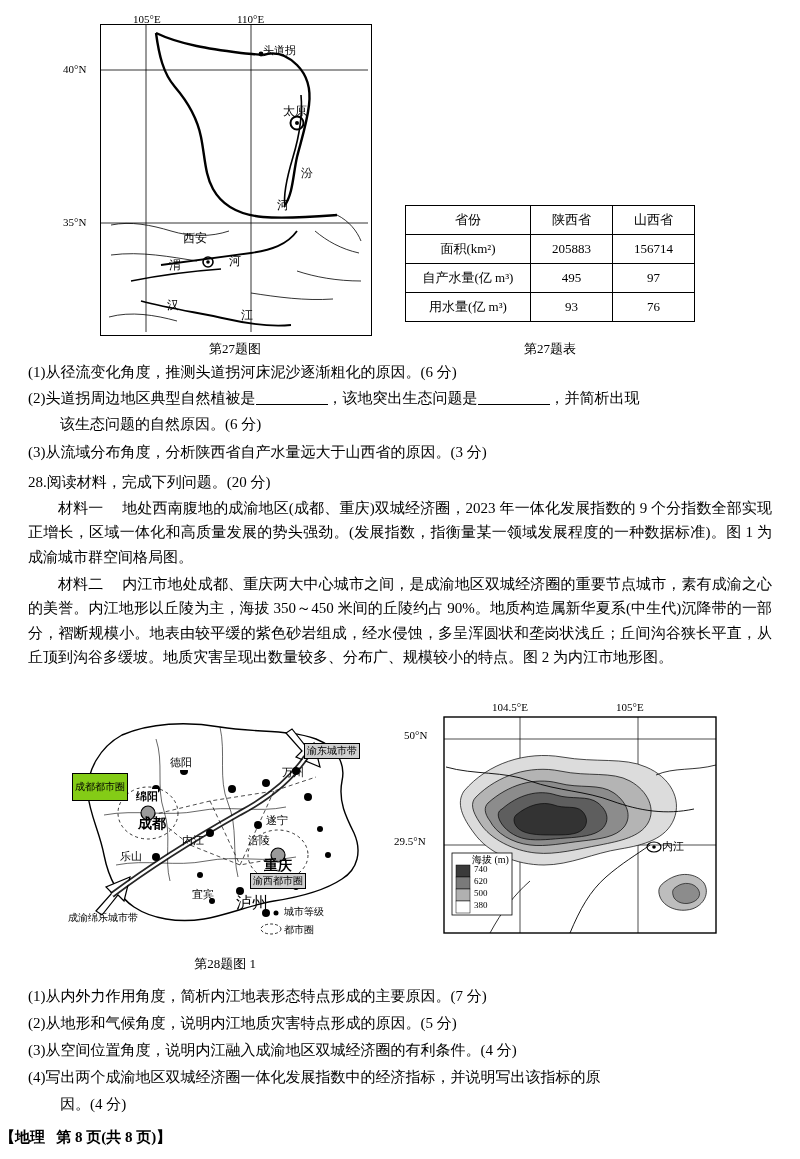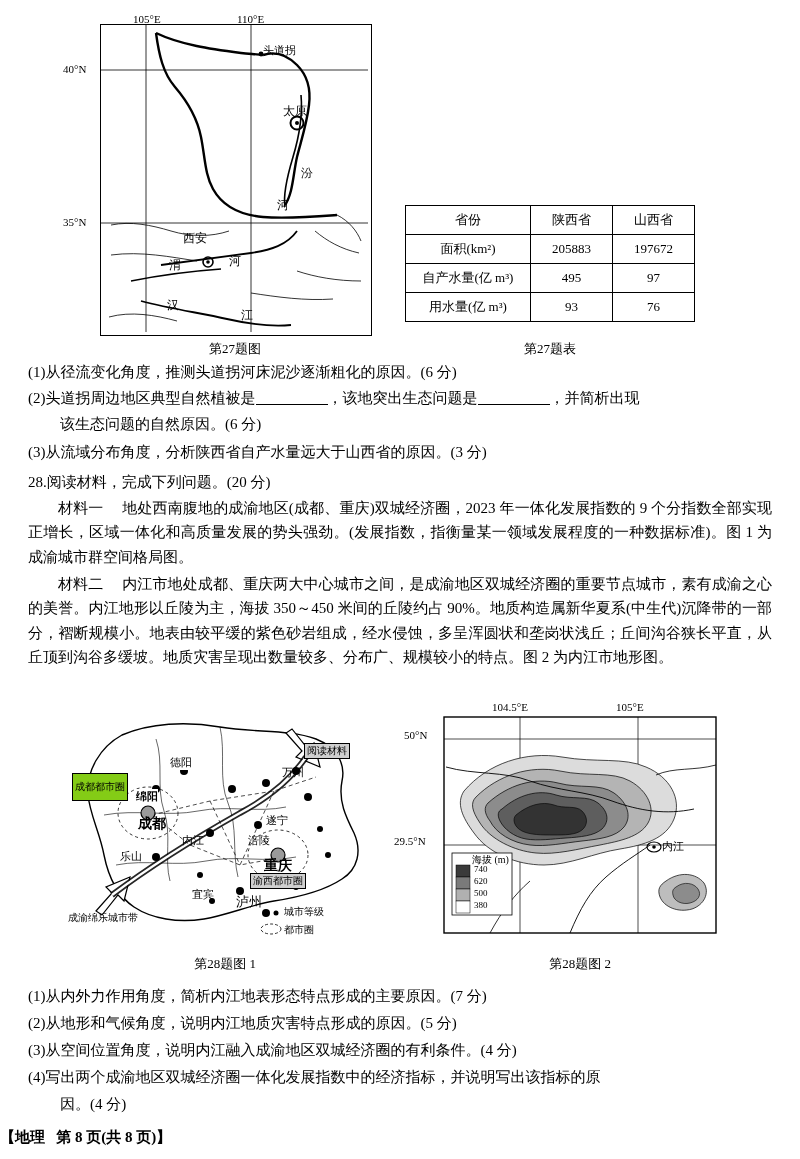--- a/index.html
+++ b/index.html
@@ -100,21 +100,21 @@
       <table class="t27">
         <tbody>
             <tr>
           <td class="lab">省份</td>
           <td>陕西省</td>
           <td>山西省</td>
         </tr>
         <tr>
           <td class="lab">面积(km²)</td>
           <td>205883</td>
-          <td>197672</td>
+          <td>156714</td>
         </tr>
         <tr>
           <td class="lab">自产水量(亿 m³)</td>
           <td>495</td>
           <td>97</td>
         </tr>
         <tr>
           <td class="lab">用水量(亿 m³)</td>
           <td>93</td>
           <td>76</td>
@@ -199,23 +199,23 @@
     <div style="position:absolute;left:76px;top:84px;font-size:11px;font-weight:bold;background:#fff;">绵阳</div>
     <div style="position:absolute;left:110px;top:50px;font-size:11px;background:#fff;">德阳</div>
     <div style="position:absolute;left:78px;top:110px;font-size:14px;font-weight:bold;">成都</div>
     <div style="position:absolute;left:186px;top:108px;font-size:11px;margin-left:20px;">遂宁</div>
     <div style="position:absolute;left:60px;top:144px;font-size:11px;">乐山</div>
     <div style="position:absolute;left:122px;top:128px;font-size:11px;">内江</div>
     <div style="position:absolute;left:188px;top:128px;font-size:11px;">涪陵</div>
     <div style="position:absolute;left:204px;top:152px;font-size:14px;font-weight:bold;">重庆</div>
     <div style="position:absolute;left:222px;top:60px;font-size:11px;">万州</div>
     <div style="position:absolute;left:132px;top:182px;font-size:11px;">宜宾</div>
-    <div style="position:absolute;left:176px;top:188px;font-size:13px;">泸州</div>
+    <div style="position:absolute;left:176px;top:188px;font-size:16px;">泸州</div>
     <div style="position:absolute;left:12px;top:68px;font-size:10px;background:#84cc16;padding:6px 2px;border:1px solid #000;">成都都市圈</div>
-    <div style="position:absolute;left:244px;top:38px;font-size:10px;background:#cfcfcf;padding:0 2px;border:1px solid #000;">阅读材料</div>
+    <div style="position:absolute;left:244px;top:38px;font-size:10px;background:#cfcfcf;padding:0 2px;border:1px solid #000;">渝东城市带</div>
     <div style="position:absolute;left:190px;top:168px;font-size:10px;background:#cfcfcf;padding:0 2px;border:1px solid #000;">渝西都市圈</div>
     <div style="position:absolute;left:8px;top:206px;font-size:10px;">成渝绵乐城市带</div>
     <div style="position:absolute;left:224px;top:200px;font-size:10px;">城市等级</div>
     <div style="position:absolute;left:224px;top:218px;font-size:10px;">都市圈</div>
   </div>
   <div class="cap cap28a">第28题图 1</div>
 
   <div class="fig2">
     <svg width="300" height="240" viewBox="0 0 300 240" xmlns="http://www.w3.org/2000/svg">
       <rect x="14" y="12" width="272" height="216" fill="#fff" stroke="#000" stroke-width="1.4"></rect>
@@ -268,21 +268,20 @@
     <div style="position:absolute;left:232px;top:134px;font-size:11px;">内江</div>
     <div style="position:absolute;left:42px;top:148px;font-size:10px;">
       <span>海拔</span>
       <span>(m)</span>
     </div>
     <div style="position:absolute;left:44px;top:159px;font-size:9px;">740</div>
     <div style="position:absolute;left:44px;top:171px;font-size:9px;">620</div>
     <div style="position:absolute;left:44px;top:183px;font-size:9px;">500</div>
     <div style="position:absolute;left:44px;top:195px;font-size:9px;">380</div>
   </div>
-  <div class="cap cap28b">第28题图 2</div>
 
   <div class="block" style="top:984px;">(1)从内外力作用角度，简析内江地表形态特点形成的主要原因。(7 分)</div>
   <div class="block" style="top:1011px;">(2)从地形和气候角度，说明内江地质灾害特点形成的原因。(5 分)</div>
   <div class="block" style="top:1038px;">(3)从空间位置角度，说明内江融入成渝地区双城经济圈的有利条件。(4 分)</div>
   <div class="block" style="top:1065px;">(4)写出两个成渝地区双城经济圈一体化发展指数中的经济指标，并说明写出该指标的原</div>
   <div class="block" style="top:1092px;left:60px;width:712px;">因。(4 分)</div>
 
   <div class="footer">
     <span>【地理</span>
     &nbsp;&nbsp;<span>第 8 页(共 8 页)】</span>

